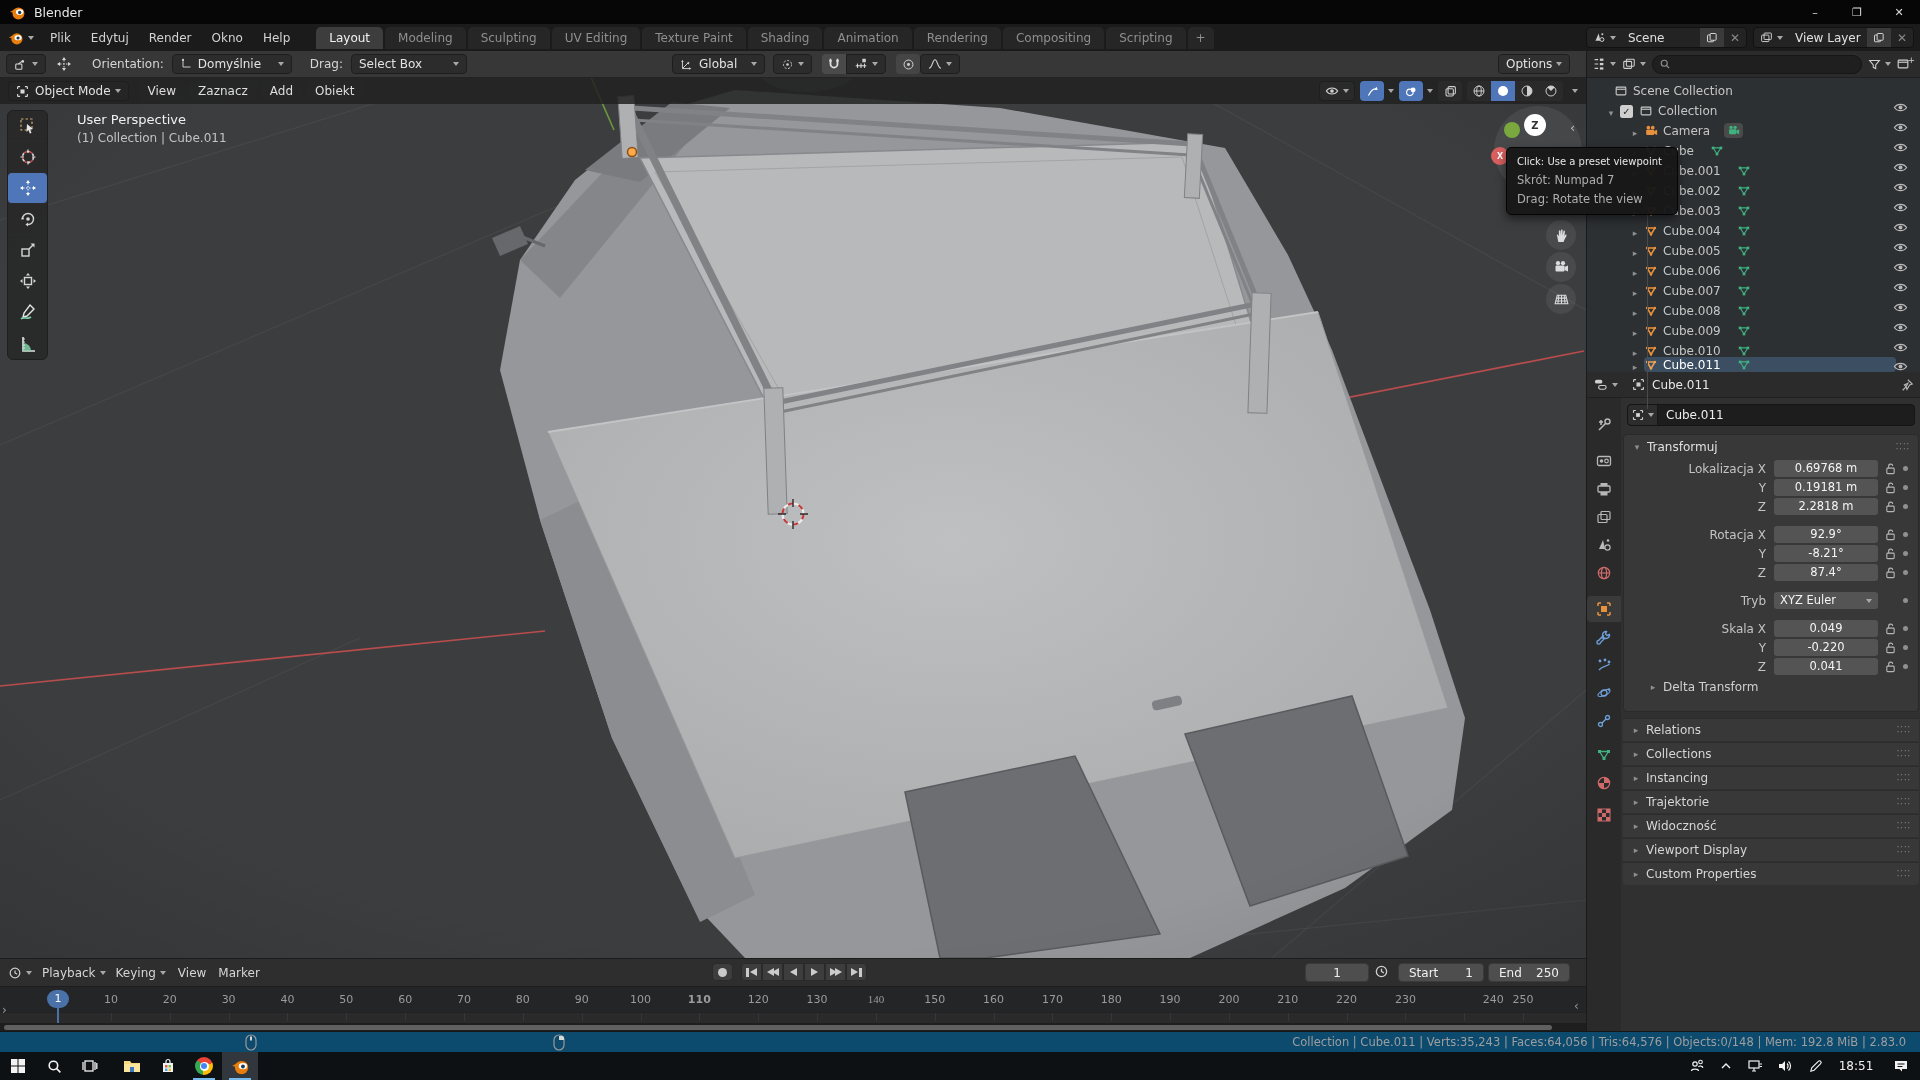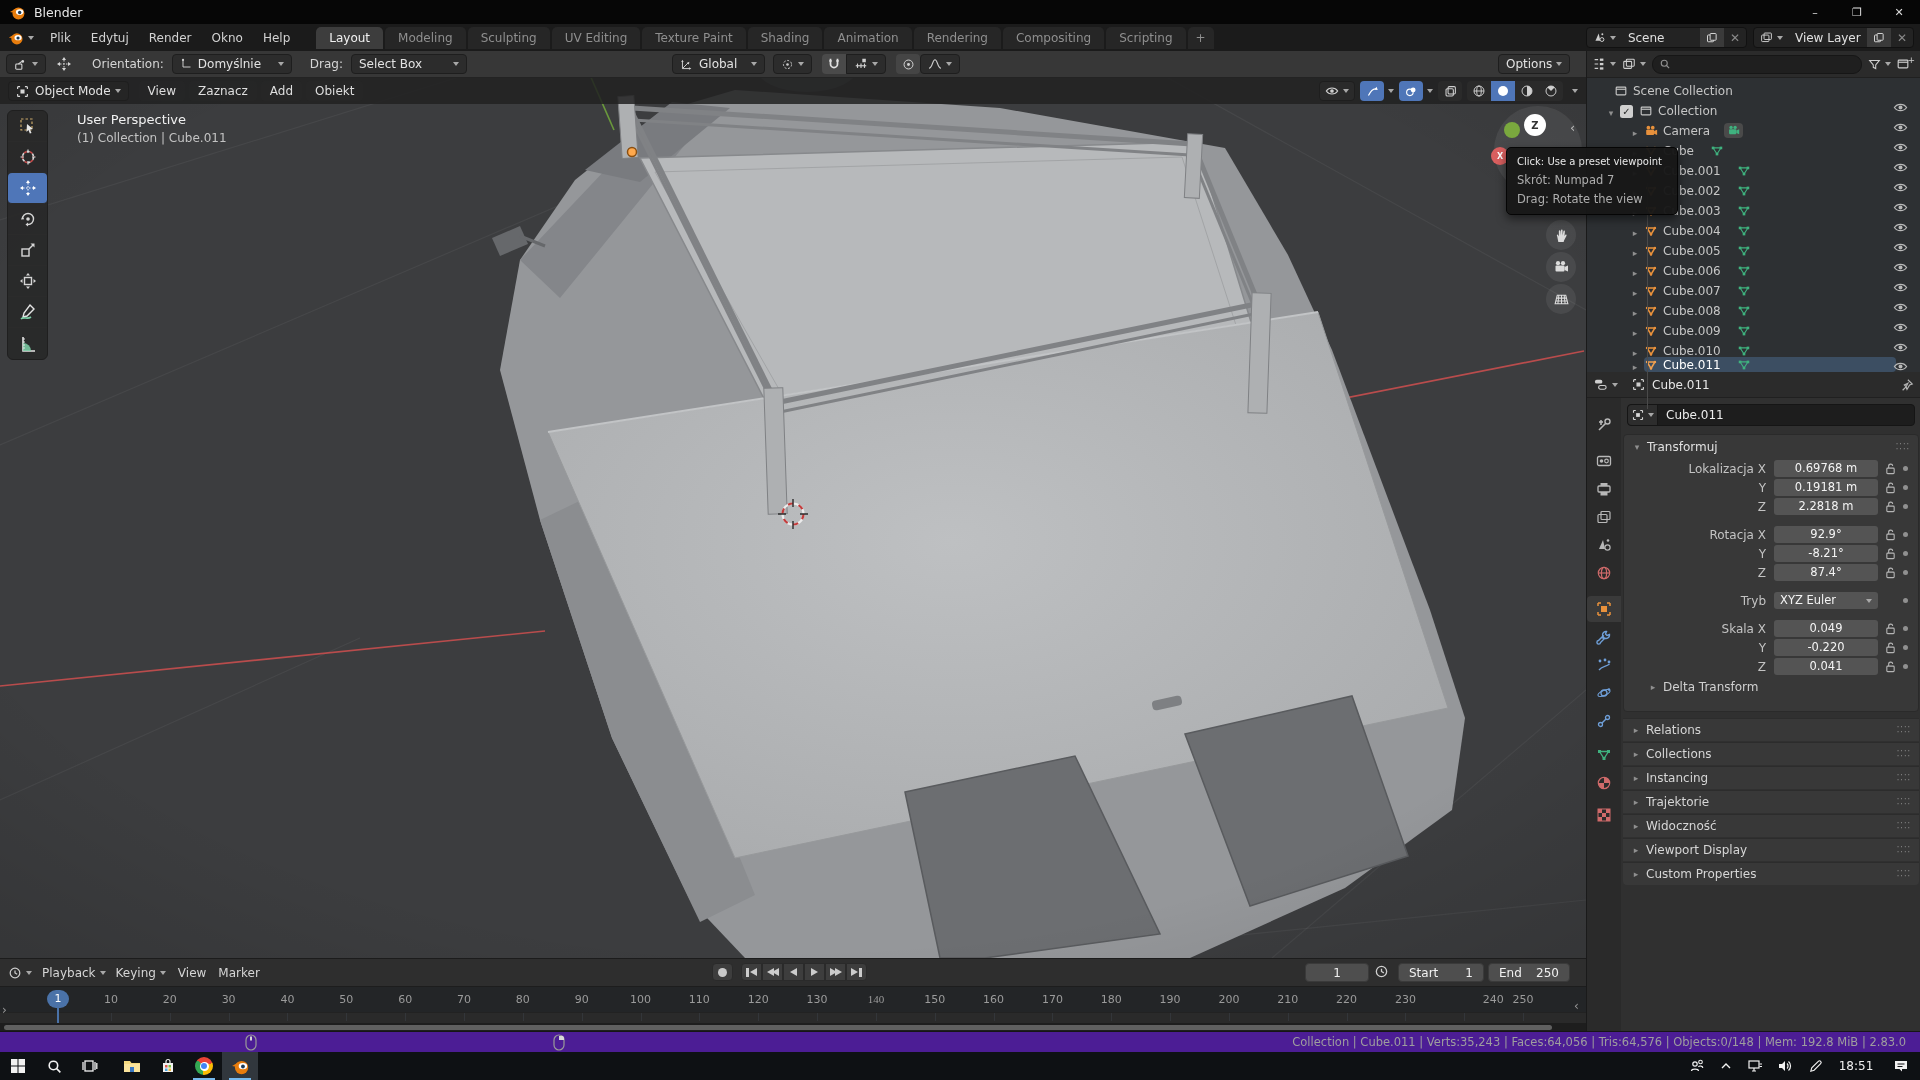--- a/index.html
+++ b/index.html
@@ -76,21 +76,21 @@
   .rlab{position:absolute;top:6px;width:28px;text-align:center;color:#9b9b9b;font-size:11px}
   .rtick{position:absolute;top:0;width:1px;height:8px;background:#33363a}
   #track{position:absolute;left:0;top:53px;width:1586px;height:11px;background:#2a2a2a;border-top:1px solid #222}
   #scrollbar{position:absolute;left:0;top:64px;width:1586px;height:9px;background:#1e1e1e}
   .tbtn{width:21px;height:18px;background:#3d3d3d;border:1px solid #2a2a2a;display:flex;align-items:center;justify-content:center;gap:1px}
   .tri-r{width:0;height:0;border-top:4.5px solid transparent;border-bottom:4.5px solid transparent;border-left:7px solid #ccc}
   .tri-l{width:0;height:0;border-top:4.5px solid transparent;border-bottom:4.5px solid transparent;border-right:7px solid #ccc}
   .bar{width:2.5px;height:9px;background:#ccc}
   .fpill{height:19px;background:#4e4e4e;border:1px solid #3a3a3a;border-radius:4px;display:flex;align-items:center;justify-content:center;color:#f0f0f0}
   
-  #statusbar{left:0;top:1031px;width:1920px;height:21px;background:#4c1d95;border-top:1px solid #161616;display:flex;align-items:center;color:#9e9e9e}
+  #statusbar{left:0;top:1031px;width:1920px;height:21px;background:#0c4a6e;border-top:1px solid #161616;display:flex;align-items:center;color:#9e9e9e}
   
   #taskbar{left:0;top:1052px;width:1920px;height:28px;background:#0e1114;display:flex;align-items:center;color:#f0f0f0}
   .tbicon{width:36px;height:28px;display:flex;align-items:center;justify-content:center;position:relative}
   .runline{position:absolute;bottom:0;left:7px;right:7px;height:2px;background:#76b9ed}
   .tbicon.active{background:#31373d}
 </style>
 </head>
 <body>
 
 <svg width="0" height="0" style="position:absolute">
@@ -1128,21 +1128,21 @@
         <span class="rlab" style="left: 96.956px;">10</span>
         <span class="rlab" style="left: 155.796px;">20</span>
         <span class="rlab" style="left: 214.636px;">30</span>
         <span class="rlab" style="left: 273.476px;">40</span>
         <span class="rlab" style="left: 332.316px;">50</span>
         <span class="rlab" style="left: 391.156px;">60</span>
         <span class="rlab" style="left: 449.996px;">70</span>
         <span class="rlab" style="left: 508.836px;">80</span>
         <span class="rlab" style="left: 567.676px;">90</span>
         <span class="rlab" style="left: 626.516px;">100</span>
-        <span class="rlab" style="left: 685.356px;">110</span>
+        <span class="rlab" style="left: 685.356px; font-weight: bold;">110</span>
         <span class="rlab" style="left: 744.196px;">120</span>
         <span class="rlab" style="left: 803.036px;">130</span>
         <span class="rlab" style="left: 861.876px; font-family: Liberation Serif, serif;">140</span>
         <span class="rlab" style="left: 920.716px;">150</span>
         <span class="rlab" style="left: 979.556px;">160</span>
         <span class="rlab" style="left: 1038.4px;">170</span>
         <span class="rlab" style="left: 1097.24px;">180</span>
         <span class="rlab" style="left: 1156.08px;">190</span>
         <span class="rlab" style="left: 1214.92px;">200</span>
         <span class="rlab" style="left: 1273.76px;">210</span>

